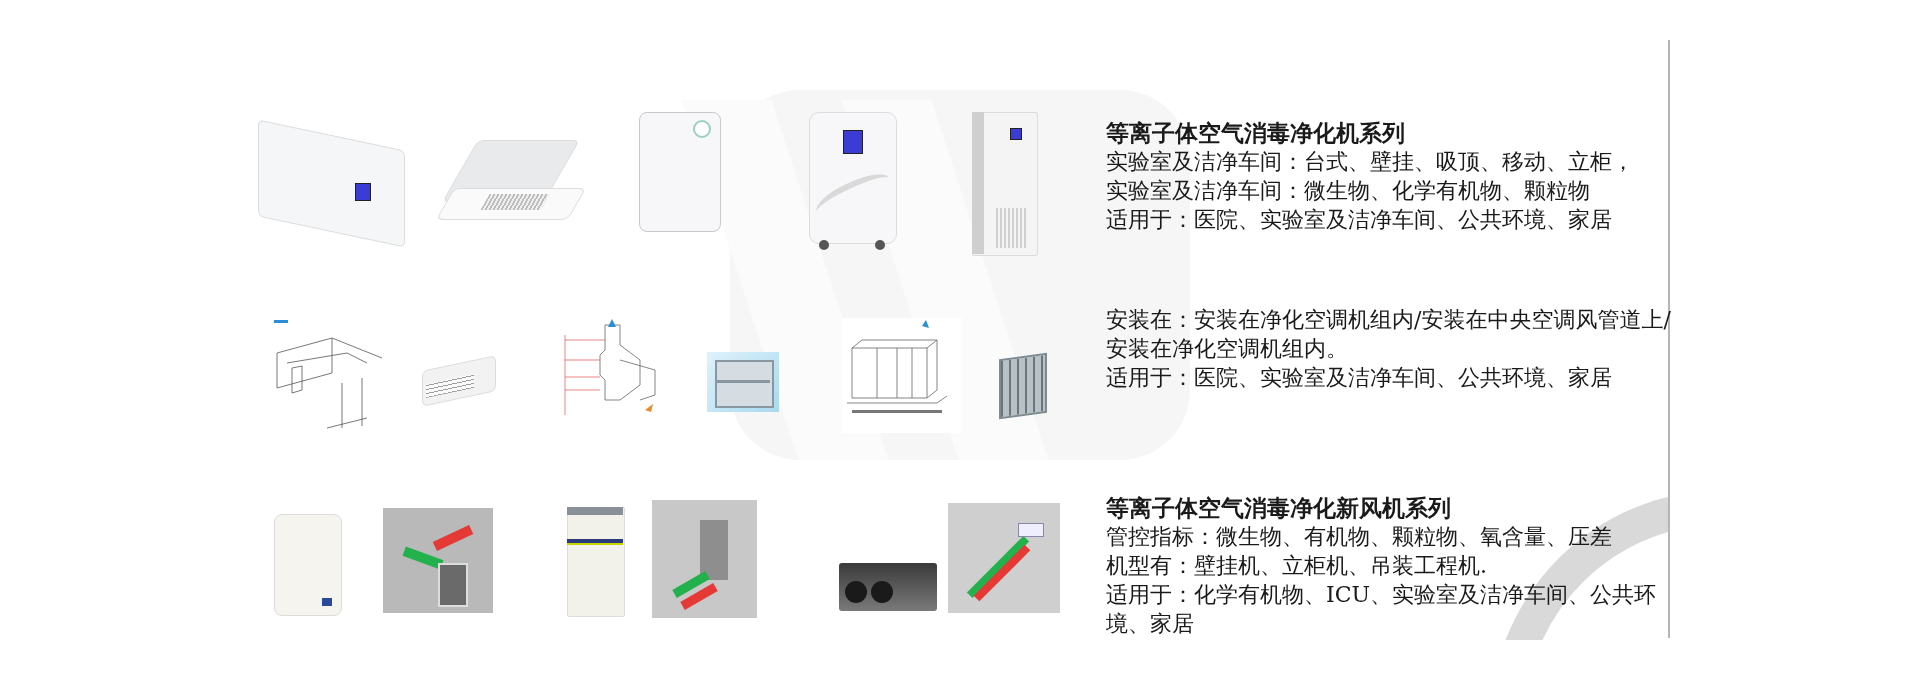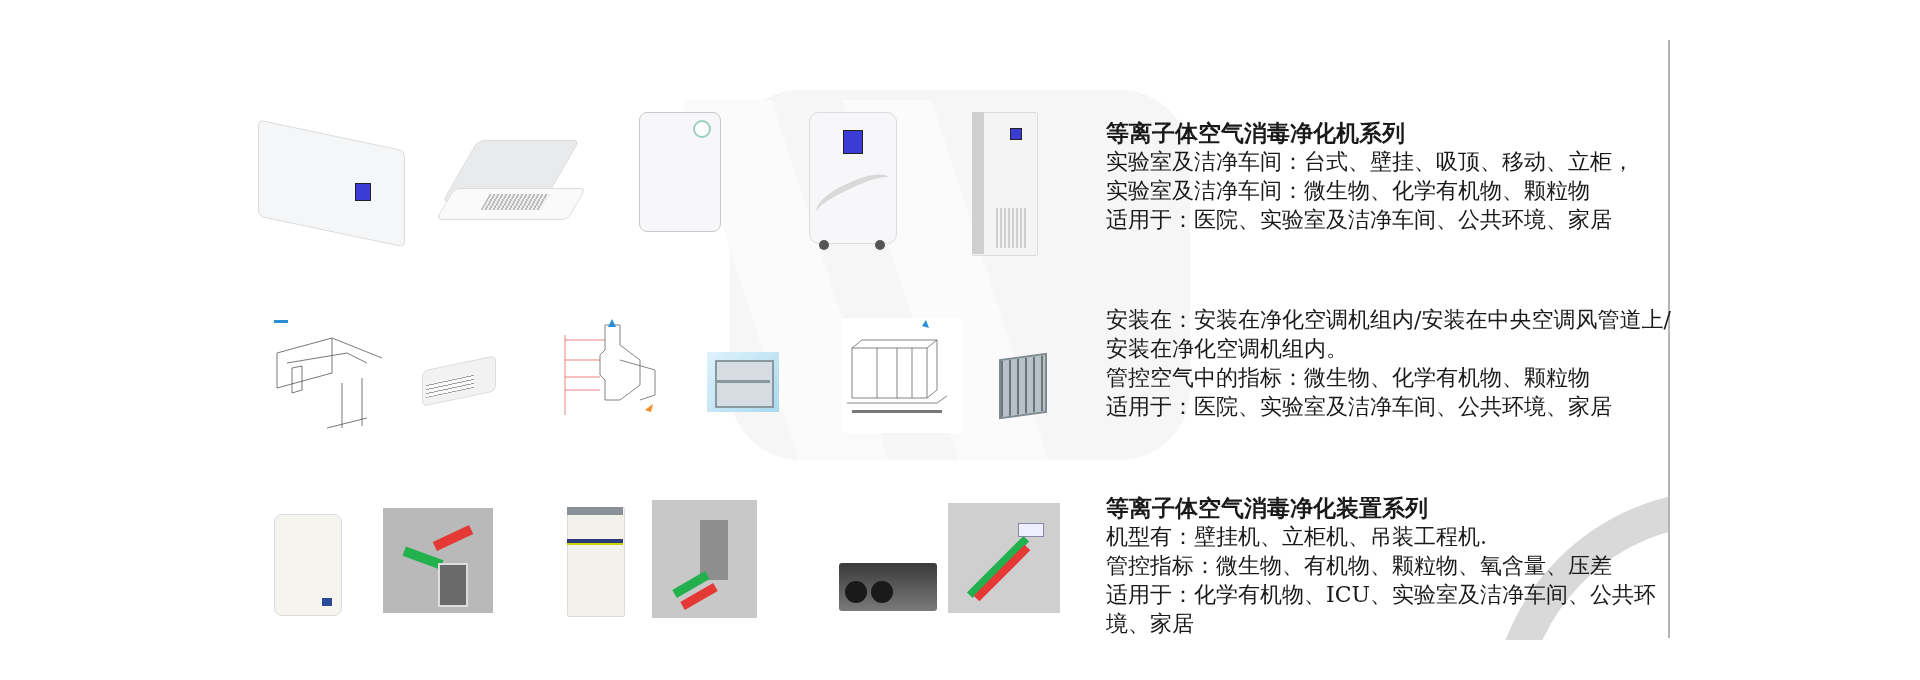--- a/index.html
+++ b/index.html
@@ -152,24 +152,23 @@
 
   <div class="block" style="top:118px;">
     <span class="line title">等离子体空气消毒净化机系列</span>
     <span class="line">实验室及洁净车间：台式、壁挂、吸顶、移动、立柜，</span>
     <span class="line">实验室及洁净车间：微生物、化学有机物、颗粒物</span>
     <span class="line" style="width:540px;">适用于：医院、实验室及洁净车间、公共环境、家居</span>
   </div>
 
   <div class="block" style="top:305px;">
     <span class="line">安装在：安装在净化空调机组内/安装在中央空调风管道上/安装在净化空调机组内。</span>
-    <span class="line">管控空气中的指标：微生物、化学有机物、颗粒物</span>
     <span class="line">适用于：医院、实验室及洁净车间、公共环境、家居</span>
   </div>
 
   <div class="block" style="top:493px;">
-    <span class="line title">等离子体空气消毒净化装置系列</span>
+    <span class="line title">等离子体空气消毒净化新风机系列</span>
+    <span class="line">管控指标：微生物、有机物、颗粒物、氧含量、压差</span>
     <span class="line">机型有：壁挂机、立柜机、吊装工程机.</span>
-    <span class="line">管控指标：微生物、有机物、颗粒物、氧含量、压差</span>
     <span class="line">适用于：化学有机物、ICU、实验室及洁净车间、公共环境、家居</span>
   </div>
 
 </div>
 
 </body></html>

